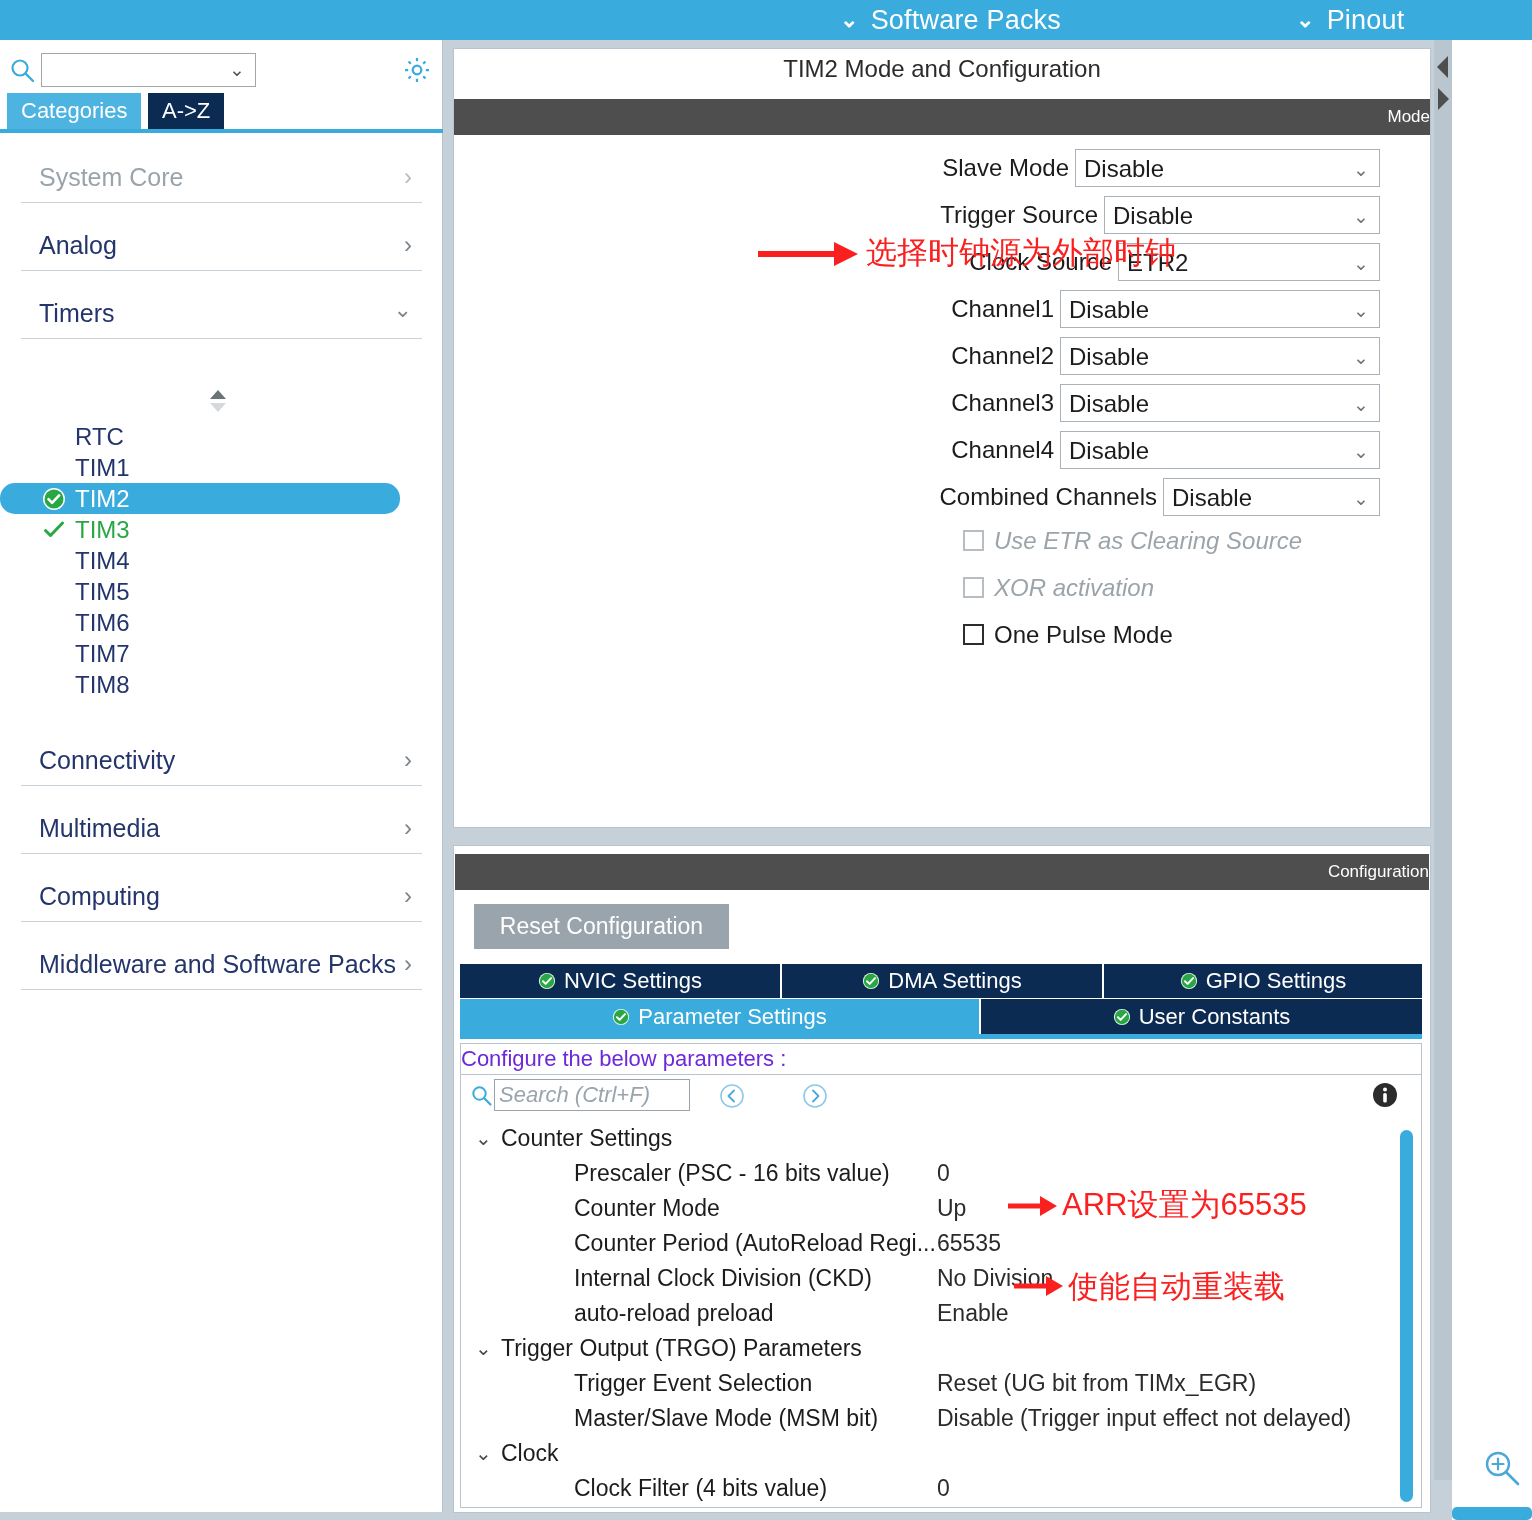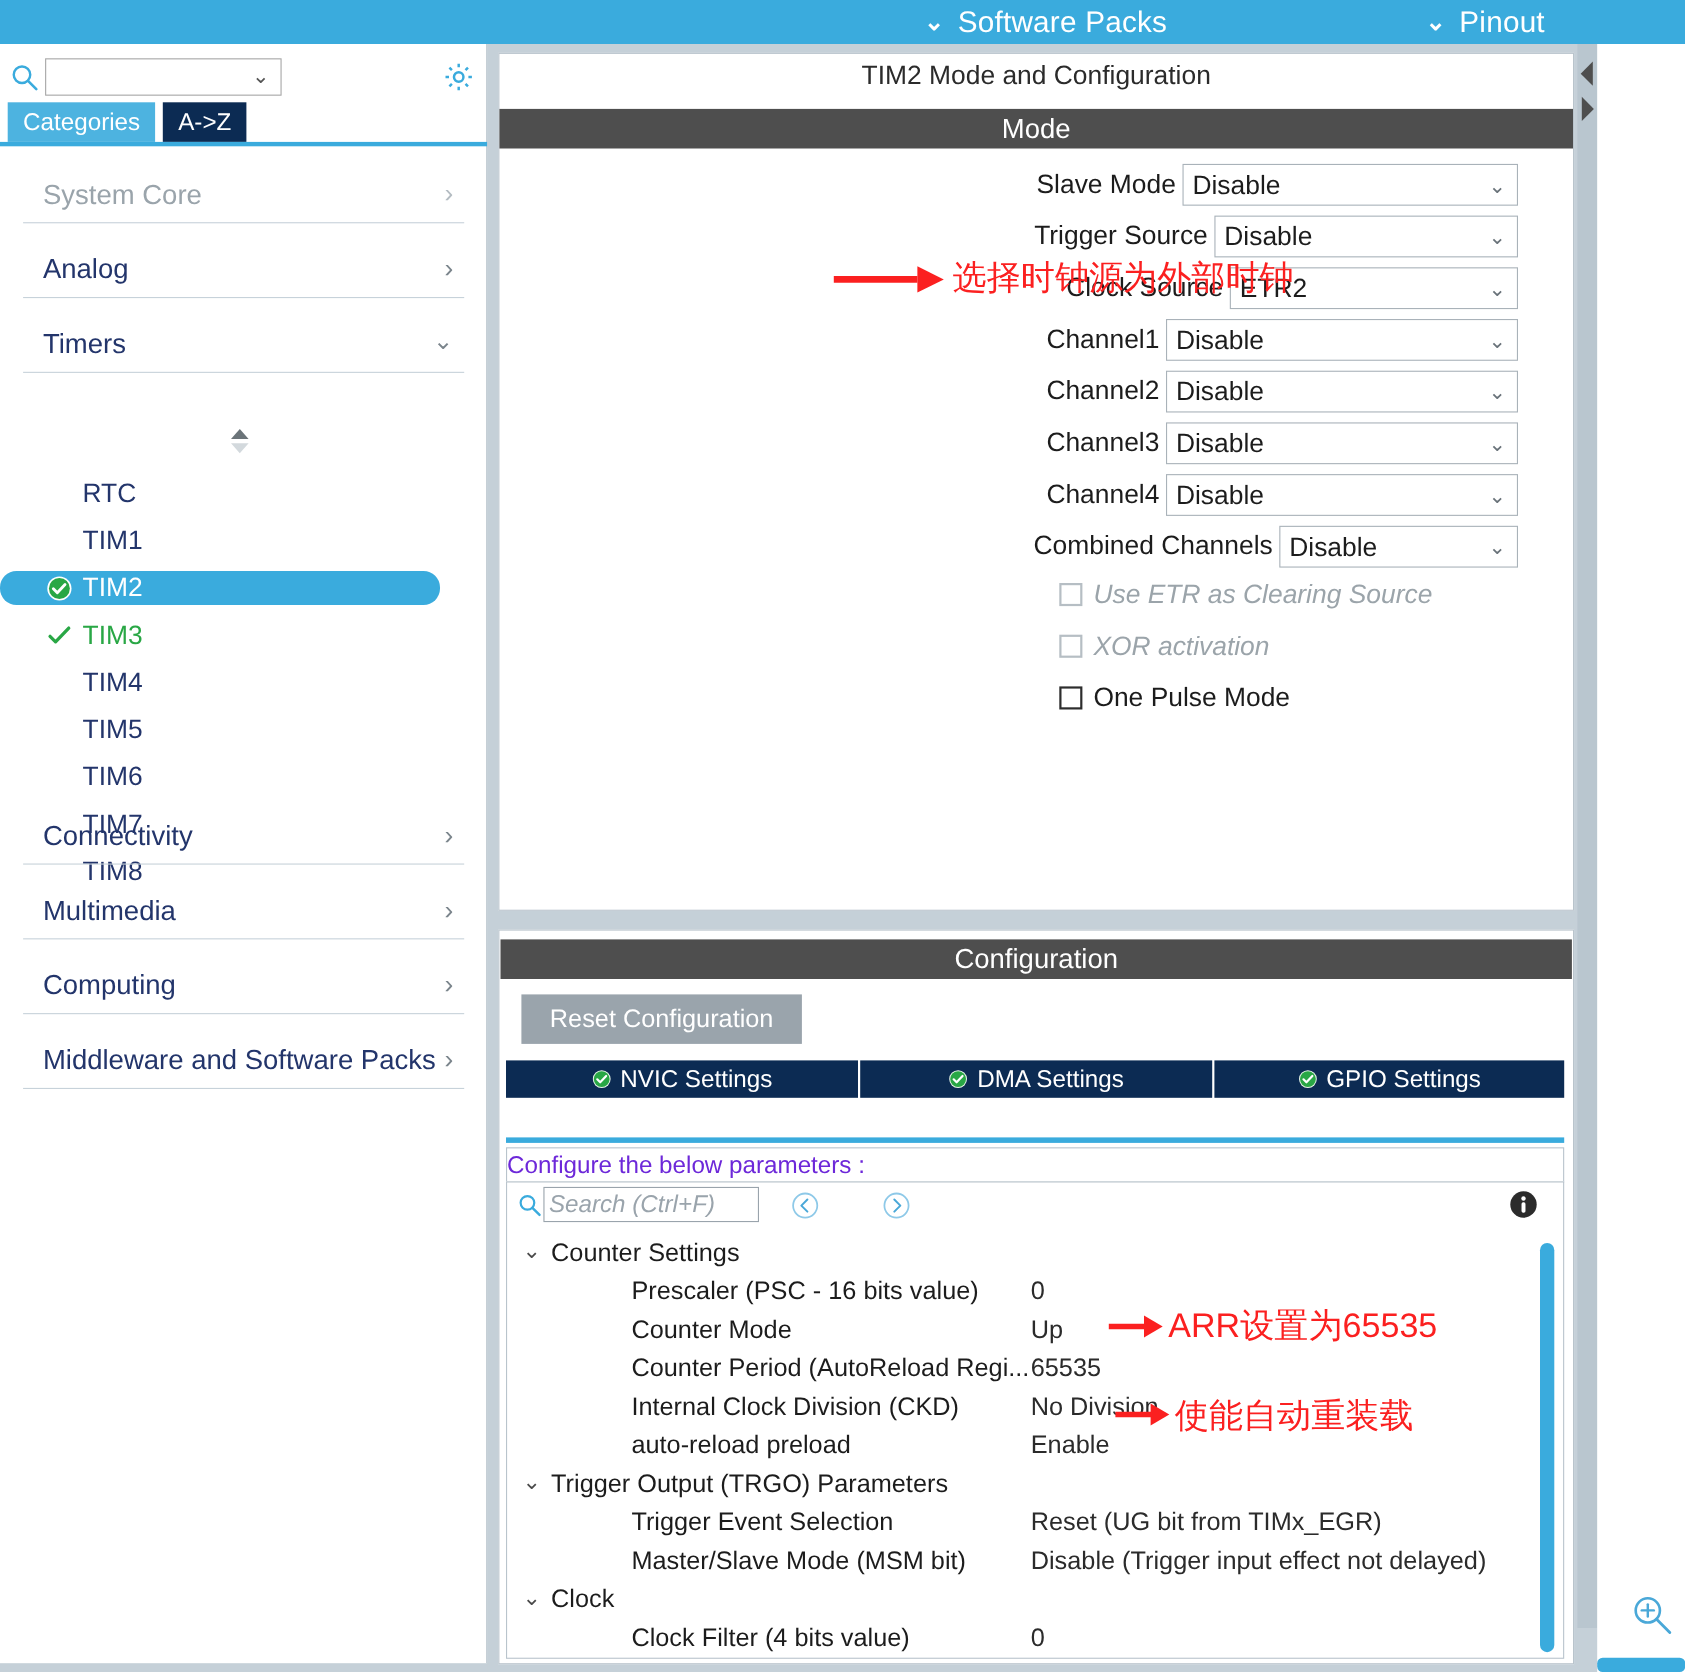--- a/index.html
+++ b/index.html
@@ -84,21 +84,20 @@
 
   
   .spinner {
     position: absolute; left: 207px; top: 348px; width: 22px; height: 26px;
   }
   .timer-list { position: absolute; left: 0; top: 381px; width: 443px; }
   .timer-item {
     position: relative; height: 31px; padding-left: 75px;
     font-size: 24px; line-height: 31px; color: #23356b;
     white-space: nowrap;
-    margin-top: 12px;
   }
   .timer-item.selected {
     background: #3aabdd; color: #ffffff; width: 400px; border-radius: 15px;
   }
   .timer-item.checked-green { color: #29a745; }
   .timer-check {
     position: absolute; left: 42px; top: 4px; width: 24px; height: 24px;
   }
 
   
@@ -119,21 +118,21 @@
     position: absolute; left: 10px; top: 8px; width: 978px; height: 780px;
     background: #ffffff; border: 1px solid #b9c4cc;
   }
   .panel-title {
     position: absolute; left: 0; top: 0; width: 976px; height: 40px;
     text-align: center; font-size: 24px; line-height: 40px; color: #2b2b2b;
   }
   .panel-header-dark {
     position: absolute; left: 0; width: 976px; height: 36px;
     background: #4e4e4e; color: #ffffff;
-    text-align: center; font-size: 25px; line-height: 36px;
+    text-align: right; font-size: 17px; line-height: 36px;
   }
   #mode-header { top: 50px; }
 
   .field-row { position: absolute; height: 38px; }
   .field-label {
     position: absolute; right: 100%; margin-right: 6px; top: 0;
     font-size: 24px; line-height: 38px; color: #1c1c1c; white-space: nowrap;
   }
   .field-select {
     position: relative; height: 38px;
@@ -496,20 +495,40 @@
           <span class="tab-check">
             <svg width="18" height="18" viewBox="0 0 20 20">
                 <circle cx="10" cy="10" r="9" fill="#eaf7ea"></circle>
                 <circle cx="10" cy="10" r="8" fill="#29a745"></circle>
                 <path d="M5.5 10.2l3 3 6-6.4" fill="none" stroke="#ffffff" stroke-width="2.2" stroke-linecap="round" stroke-linejoin="round"></path>
               </svg>
           </span><span>GPIO Settings</span>
         </div>
       </div>
 
+      <div class="tabrow2">
+        <div class="cfg-tab active" style="left:0; width:519px; line-height:35px;">
+          <span class="tab-check">
+            <svg width="18" height="18" viewBox="0 0 20 20">
+                <circle cx="10" cy="10" r="9" fill="#eaf7ea"></circle>
+                <circle cx="10" cy="10" r="8" fill="#29a745"></circle>
+                <path d="M5.5 10.2l3 3 6-6.4" fill="none" stroke="#ffffff" stroke-width="2.2" stroke-linecap="round" stroke-linejoin="round"></path>
+              </svg>
+          </span><span>Parameter Settings</span>
+        </div>
+        <div class="cfg-tab" style="left:521px; width:441px; line-height:35px;">
+          <span class="tab-check">
+            <svg width="18" height="18" viewBox="0 0 20 20">
+                <circle cx="10" cy="10" r="9" fill="#eaf7ea"></circle>
+                <circle cx="10" cy="10" r="8" fill="#29a745"></circle>
+                <path d="M5.5 10.2l3 3 6-6.4" fill="none" stroke="#ffffff" stroke-width="2.2" stroke-linecap="round" stroke-linejoin="round"></path>
+              </svg>
+          </span><span>User Constants</span>
+        </div>
+      </div>
       <div class="tabs-blueline"></div>
 
       <div class="cfg-desc">Configure the below parameters :</div>
 
       <div class="param-box">
         <span class="psearch-icon">
           <svg width="22" height="22" viewBox="0 0 22 22">
             <circle cx="8.5" cy="8.5" r="6.2" fill="none" stroke="#3aabdd" stroke-width="2"></circle>
             <line x1="13" y1="13" x2="19.5" y2="19.5" stroke="#3aabdd" stroke-width="2.2" stroke-linecap="round"></line>
           </svg>

